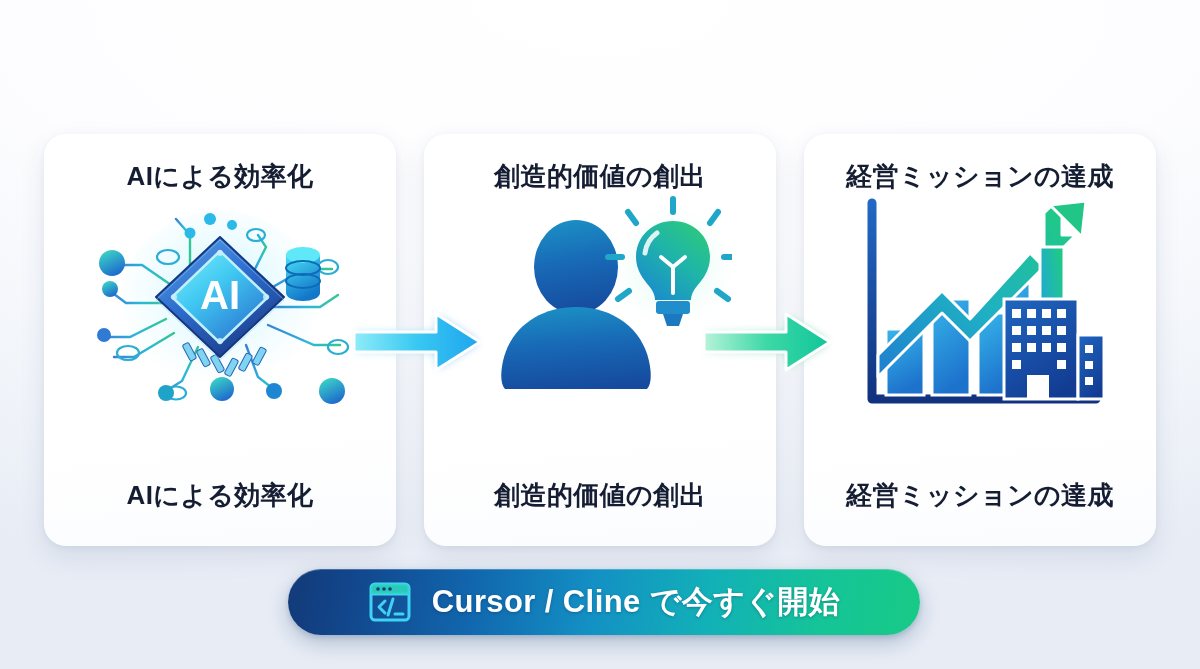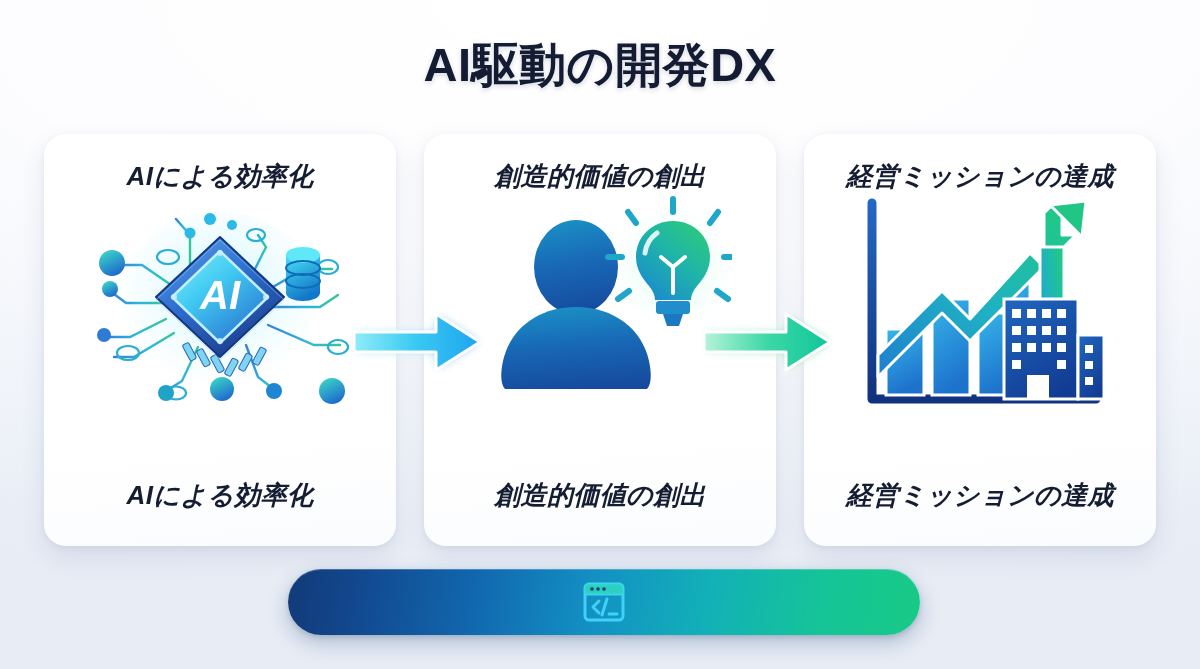--- a/index.html
+++ b/index.html
@@ -40,21 +40,20 @@
 
   
   .cards {
     position: absolute;
     left: 44px;
     top: 134px;
     width: 1112px;
     height: 412px;
     display: flex;
     gap: 28px;
-    font-style: italic;
   }
   .card {
     position: relative;
     flex: 1 1 0;
     background: linear-gradient(175deg, #ffffff 0%, #ffffff 72%, #fbfcfe 100%);
     border-radius: 22px;
     box-shadow:
       0 10px 26px rgba(40,60,110,0.10),
       0 2px 6px rgba(40,60,110,0.06);
     display: flex;
@@ -140,21 +139,20 @@
     letter-spacing: 0.4px;
     white-space: nowrap;
     text-shadow: 0 1px 3px rgba(10,40,80,0.35);
   }
 </style>
 </head>
 <body>
 
 <div id="stage">
 
-  <div class="title">AI駆動の開発DX</div>
 
   <div class="cards">
 
     <div class="card">
       <div class="card-heading">AIによる効率化</div>
       <div class="card-art">
         <svg width="300" height="214" viewBox="0 0 300 214">
           <defs>
             <linearGradient id="g-chipbody" x1="0" y1="0" x2="0.6" y2="1">
               <stop offset="0" stop-color="#5ea3e8"></stop>
@@ -438,15 +436,16 @@
       <path d="M3 8 a4 4 0 0 1 4 -4 h30 a4 4 0 0 1 4 4 v6 h-38 z" fill="#2fd6c0" opacity="0.9"></path>
       <g fill="#0d3f72">
         <circle cx="10" cy="9" r="1.8"></circle>
         <circle cx="16" cy="9" r="1.8"></circle>
         <circle cx="22" cy="9" r="1.8"></circle>
       </g>
       <path d="M17 21 L11 27 L17 33" fill="none" stroke="#3fd2f5" stroke-width="3" stroke-linecap="round" stroke-linejoin="round"></path>
       <path d="M25 19 L20 35" fill="none" stroke="#3fd2f5" stroke-width="3" stroke-linecap="round"></path>
       <path d="M27 34 h8" fill="none" stroke="#3fd2f5" stroke-width="3" stroke-linecap="round"></path>
     </svg>
+    <span class="cta-label">Cursor / Cline で今すぐ開始</span>
   </div>
 
 </div>
 
 </body></html>

